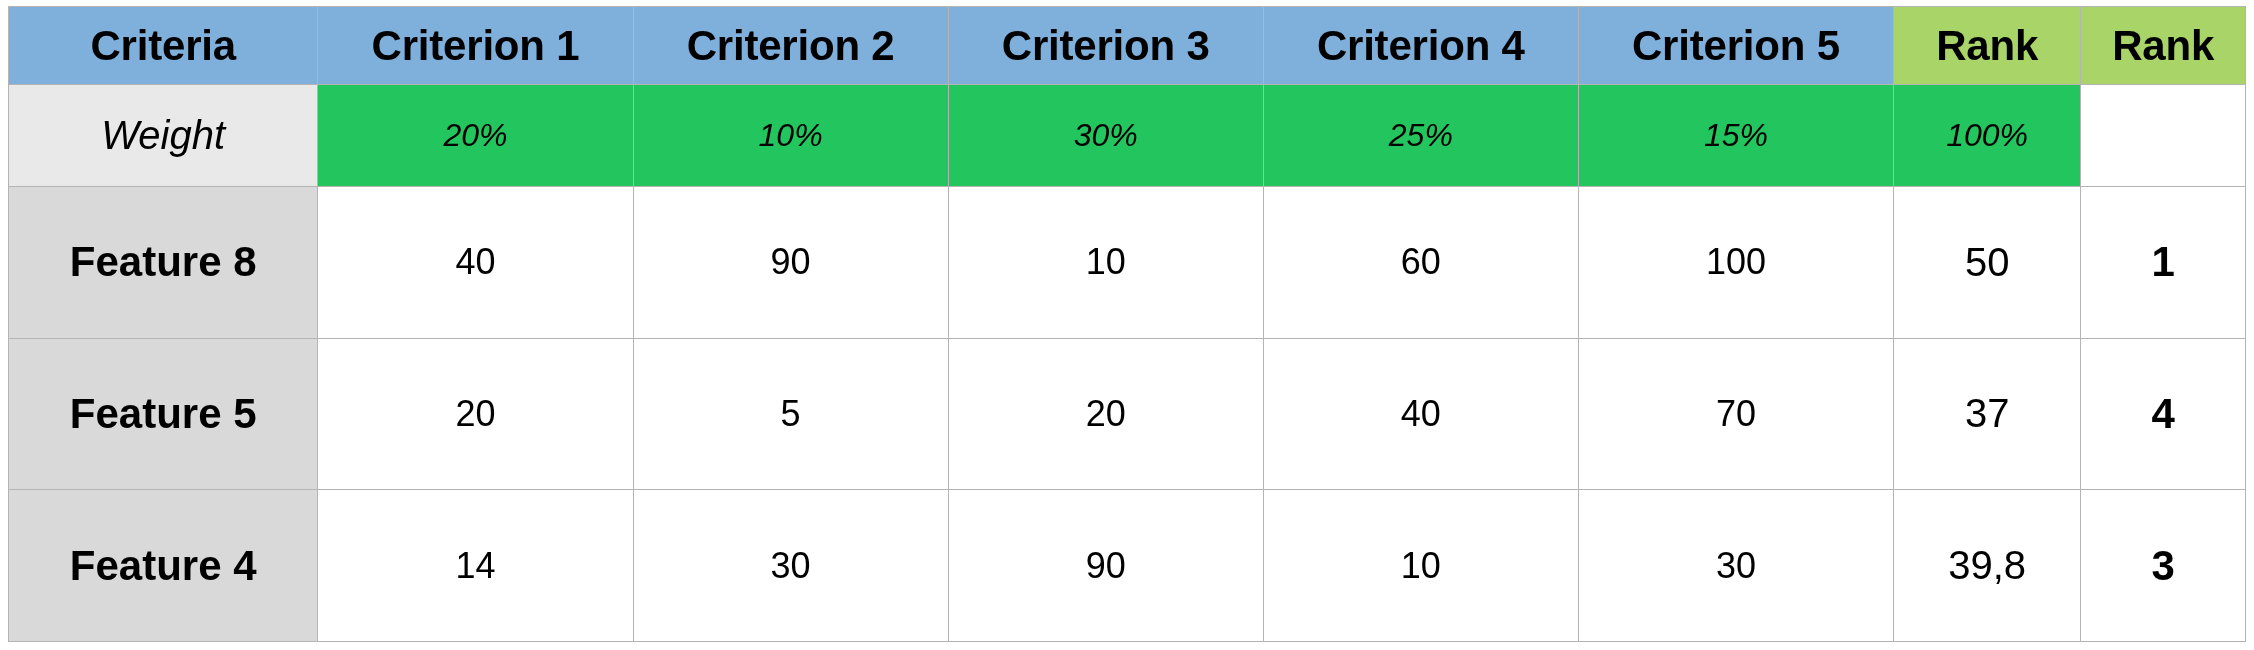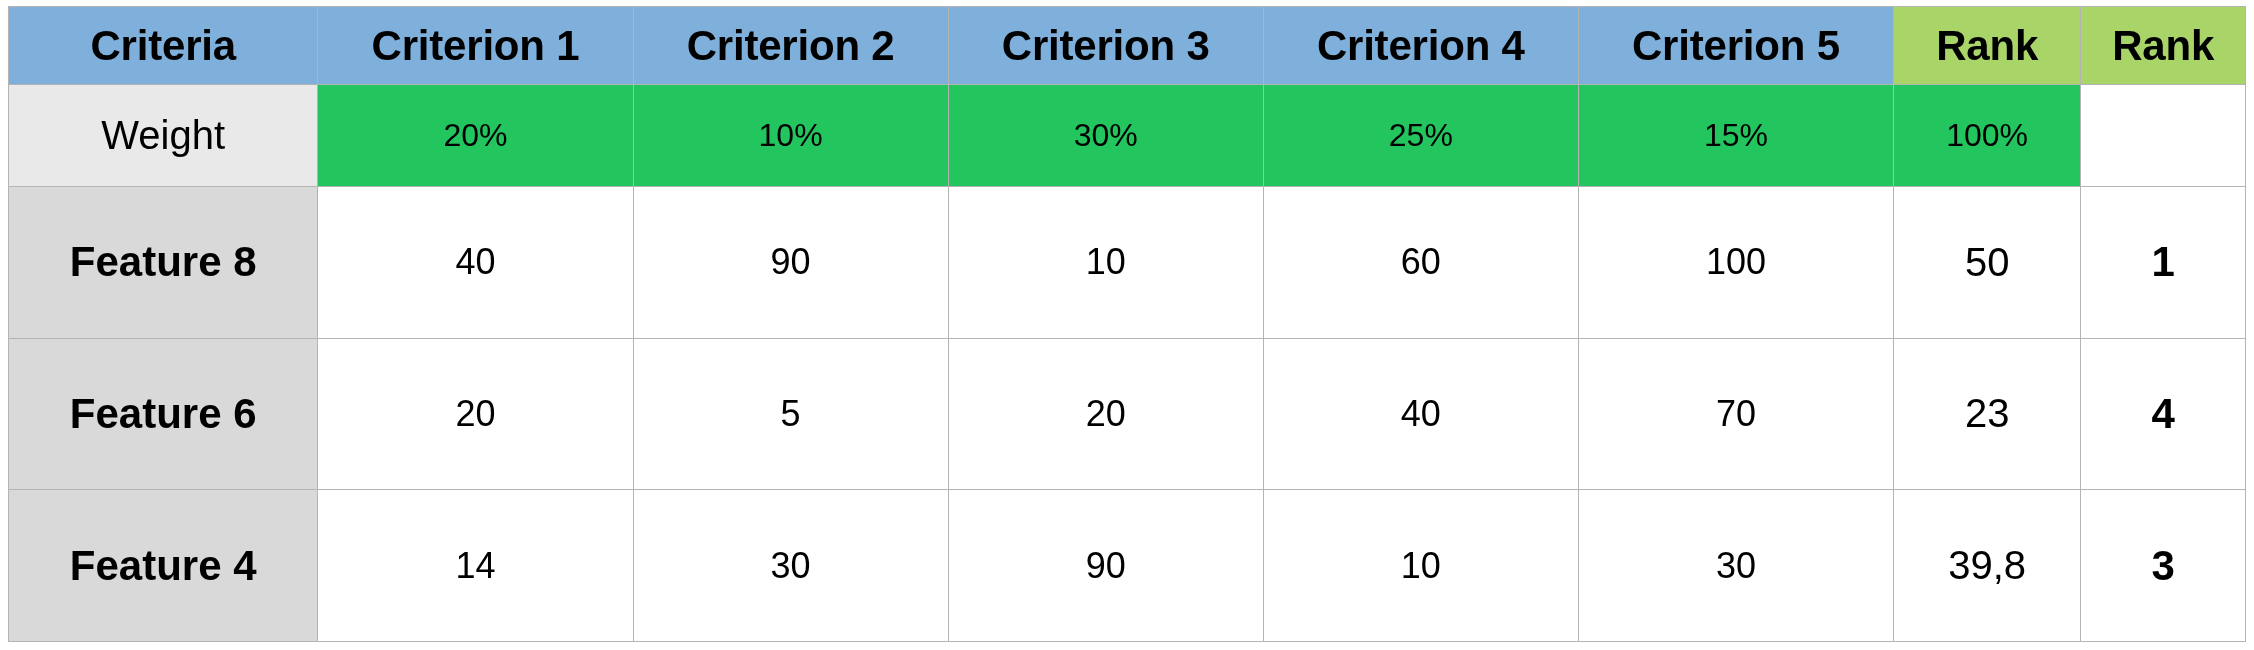--- a/index.html
+++ b/index.html
@@ -54,21 +54,21 @@
     font-size: 42px;
     font-weight: bold;
     letter-spacing: -0.2px;
     border-bottom: 4px solid #3d3d3d;
     border-top: 1px solid #b4b4b4;
   }
   th.hdr-blue  { background: #7fb0dc; }
   th.hdr-green { background: #a9d468; }
 
   
-  tr.weight-row { height: 80px; }
+  tr.weight-row { height: 80px; font-style: italic; }
 
   td.weight-label {
     background: #e9e9e9;
     font-size: 40px;
     font-weight: normal;
     border-right: 3px solid #3d3d3d;
   }
   td.weight-val {
     background: #22c55e;
     font-size: 32px;
@@ -151,27 +151,27 @@
         <td class="data-val">90</td>
         <td class="data-val">10</td>
         <td class="data-val">60</td>
         <td class="data-val">100</td>
         <td class="score-val">50</td>
         <td class="rank-val">1</td>
       </tr>
 
 
       <tr class="feature-row">
-        <td class="feature-label">Feature 6</td>
+        <td class="feature-label">Feature 5</td>
         <td class="data-val">20</td>
         <td class="data-val">5</td>
         <td class="data-val">20</td>
         <td class="data-val">40</td>
         <td class="data-val">70</td>
-        <td class="score-val">23</td>
+        <td class="score-val">37</td>
         <td class="rank-val">4</td>
       </tr>
 
       <tr class="feature-row">
         <td class="feature-label">Feature 4</td>
         <td class="data-val">14</td>
         <td class="data-val">30</td>
         <td class="data-val">90</td>
         <td class="data-val">10</td>
         <td class="data-val">30</td>

